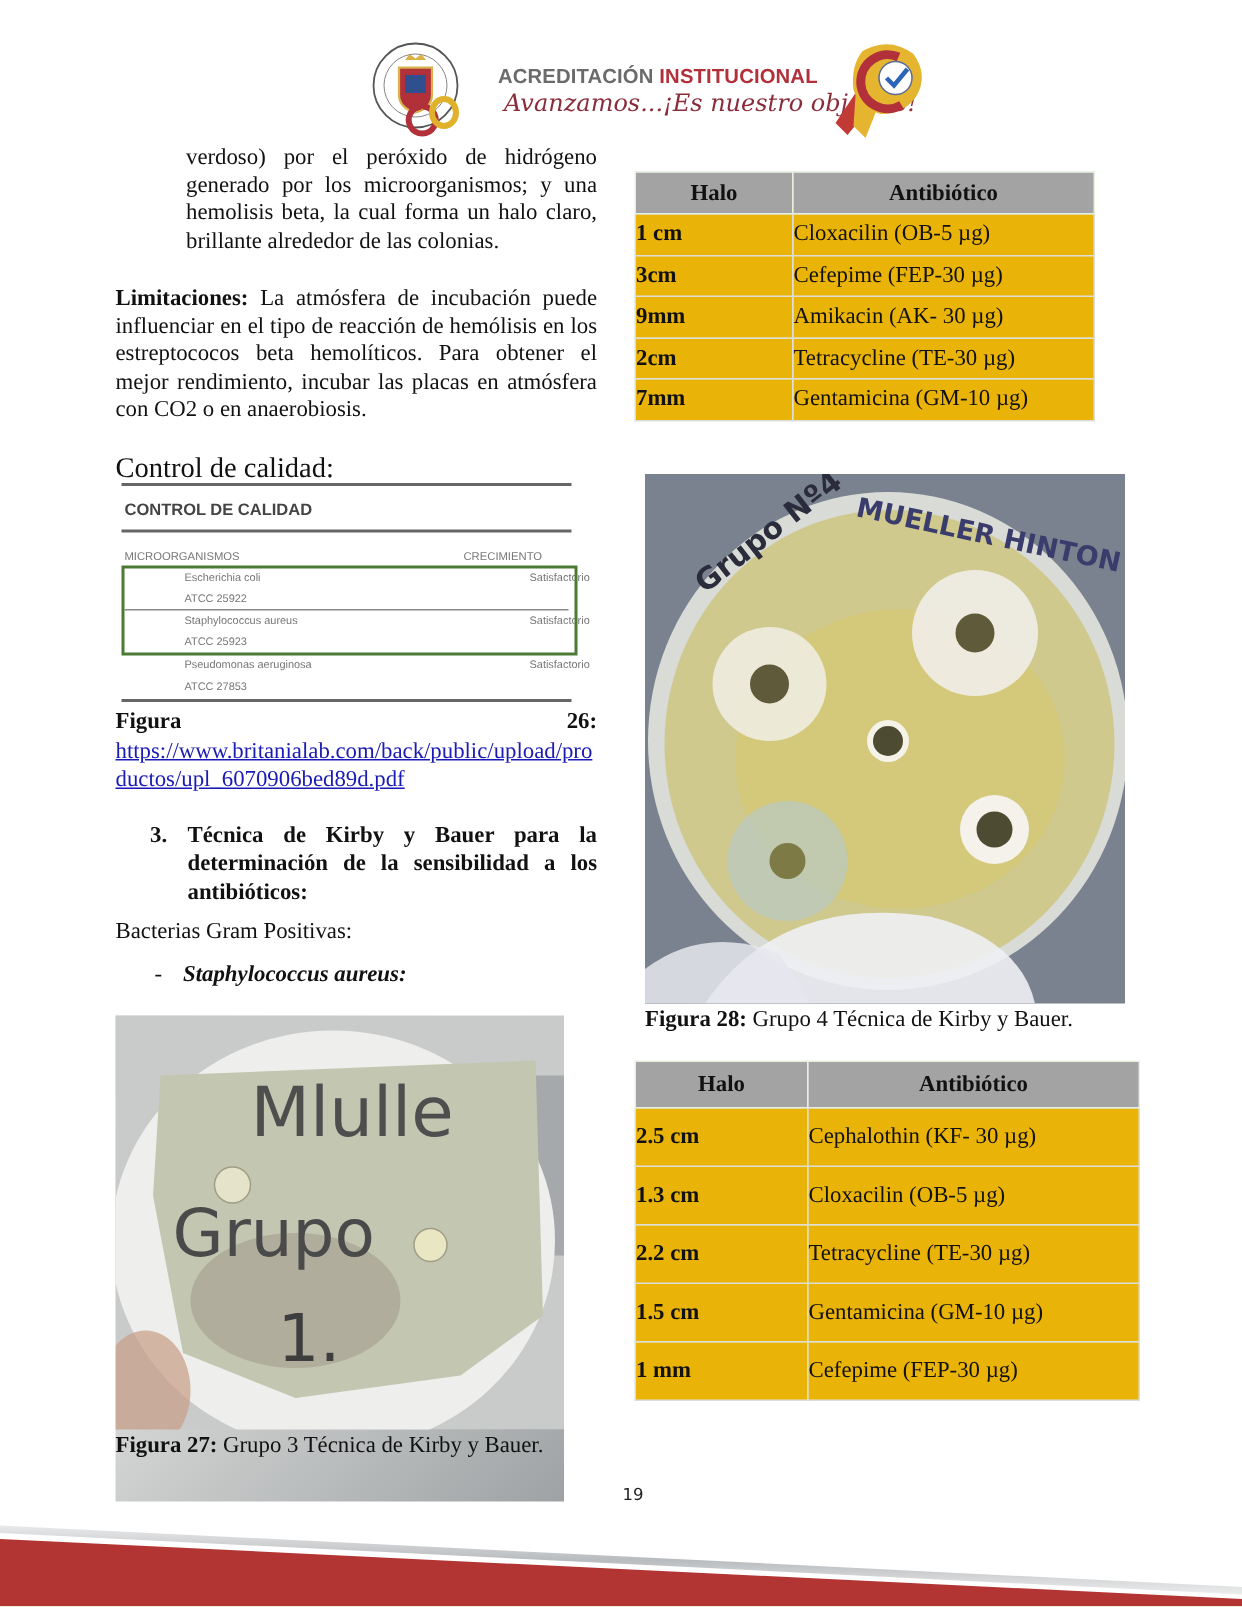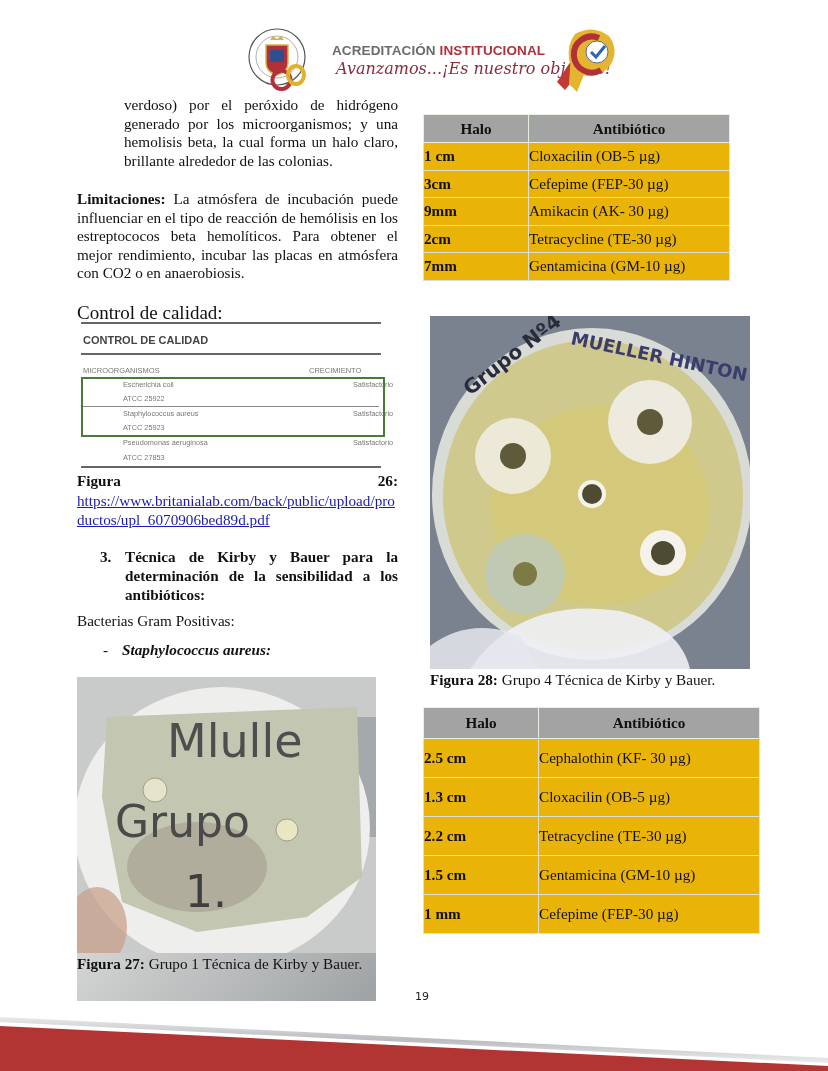--- a/index.html
+++ b/index.html
@@ -164,21 +164,21 @@
     <ellipse cx="120" cy="190" rx="70" ry="45" fill="#9a8e86" opacity="0.45"></ellipse>
     <circle cx="78" cy="113" r="12" fill="#e5e3c9" stroke="#a09e85"></circle>
     <circle cx="210" cy="153" r="11" fill="#e9e6c4" stroke="#a09e85"></circle>
     <text x="90" y="80" font-family="DejaVu Sans" font-size="46" fill="#4e4e4e">Mlulle</text>
     <text x="38" y="160" font-family="DejaVu Sans" font-size="44" fill="#4a4a4a">Grupo</text>
     <text x="108" y="230" font-family="DejaVu Sans" font-size="44" fill="#3e3e3e">1.</text>
     <ellipse cx="20" cy="250" rx="30" ry="40" fill="#c79c86" opacity="0.7"></ellipse>
   </svg>
 </div>
 <div class="abs caption cap27">
-  <b>Figura 27:</b><span> Grupo 1 Técnica de Kirby y Bauer.</span>
+  <b>Figura 27:</b><span> Grupo 3 Técnica de Kirby y Bauer.</span>
 </div>
 
 <table class="ab t1">
   <thead>
     <tr>
       <th class="c1">Halo</th>
       <th>Antibiótico</th>
     </tr>
   </thead>
   <tbody>

